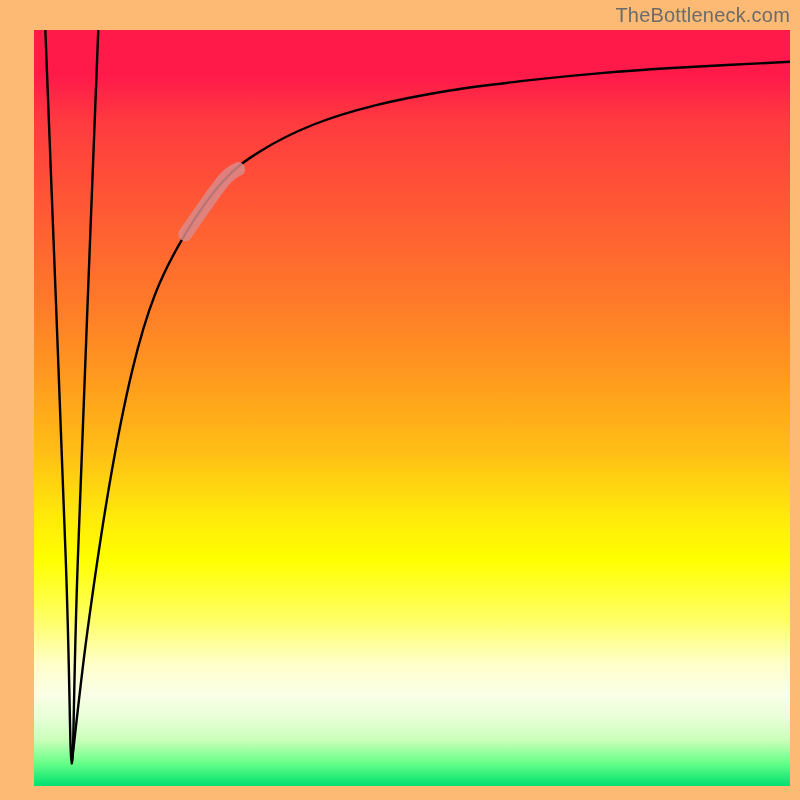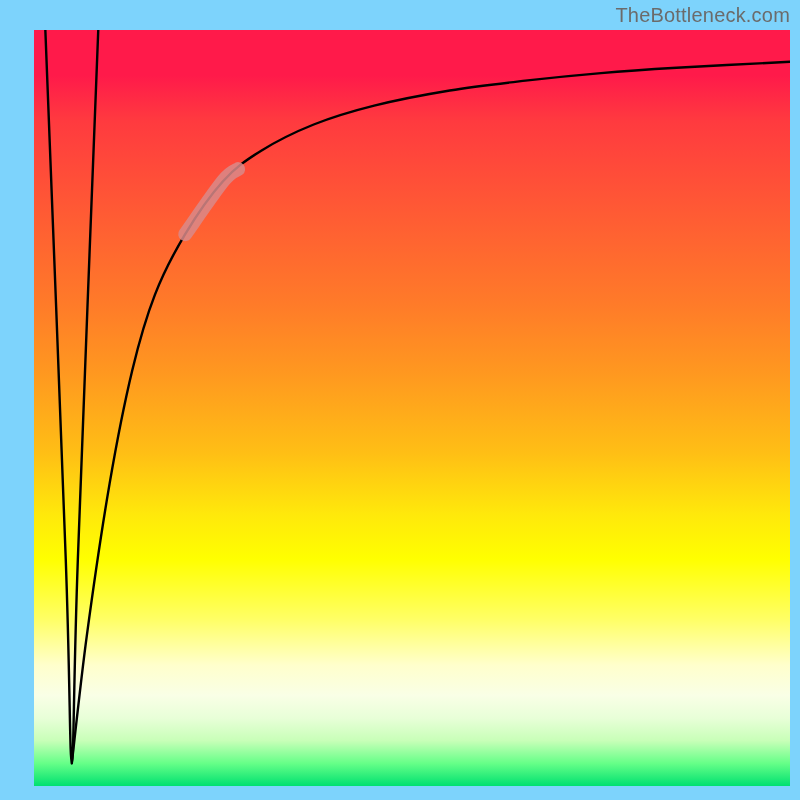--- a/index.html
+++ b/index.html
@@ -8,21 +8,21 @@
     width: 800px;
     height: 800px;
     overflow: hidden;
     background: #000;
     font-family: Arial, Helvetica, sans-serif;
   }
   .stage {
     position: relative;
     width: 800px;
     height: 800px;
-    background: #7dd3fc;
+    background: #fdba74;
     text-align: center;
   }
   .watermark {
     position: absolute;
     top: 4px;
     right: 10px;
     color: #6b6b6b;
     font-size: 20px;
     font-weight: 400;
     letter-spacing: 0.2px;

